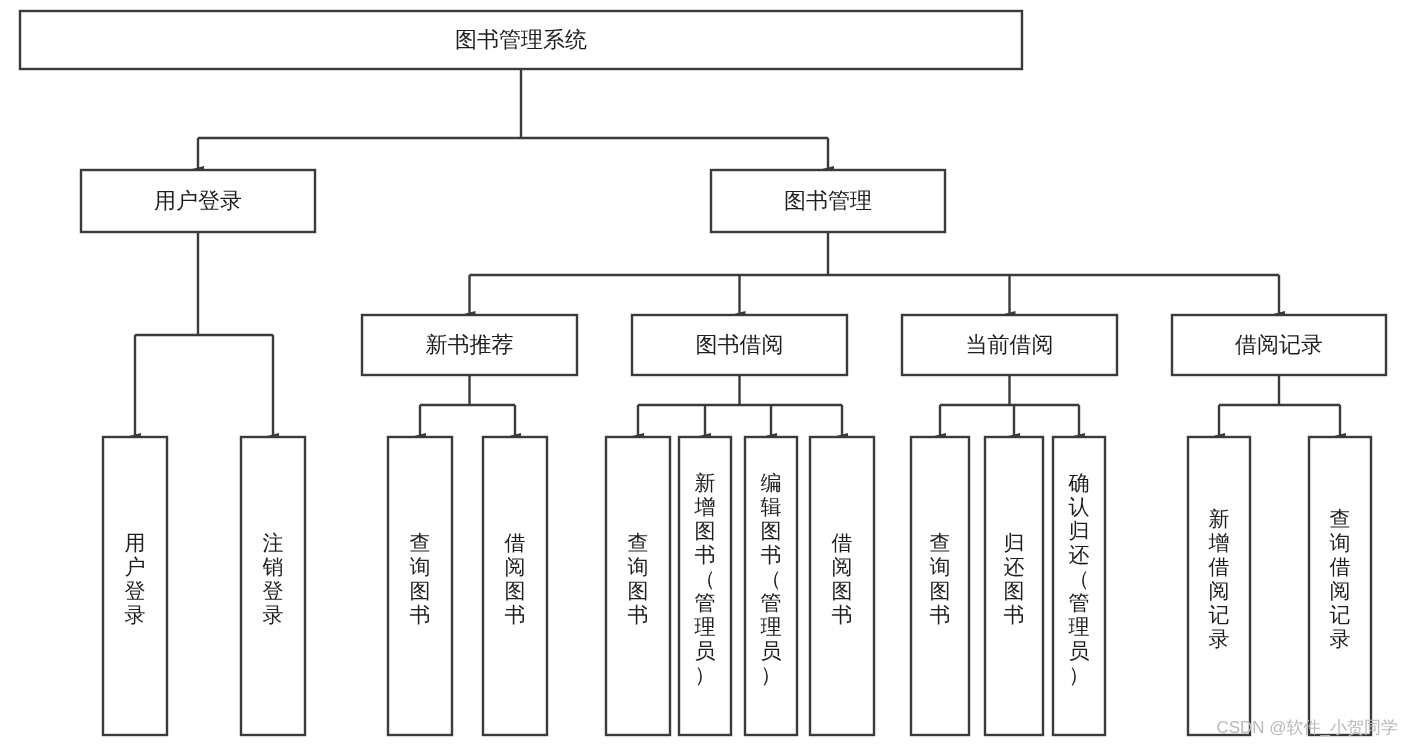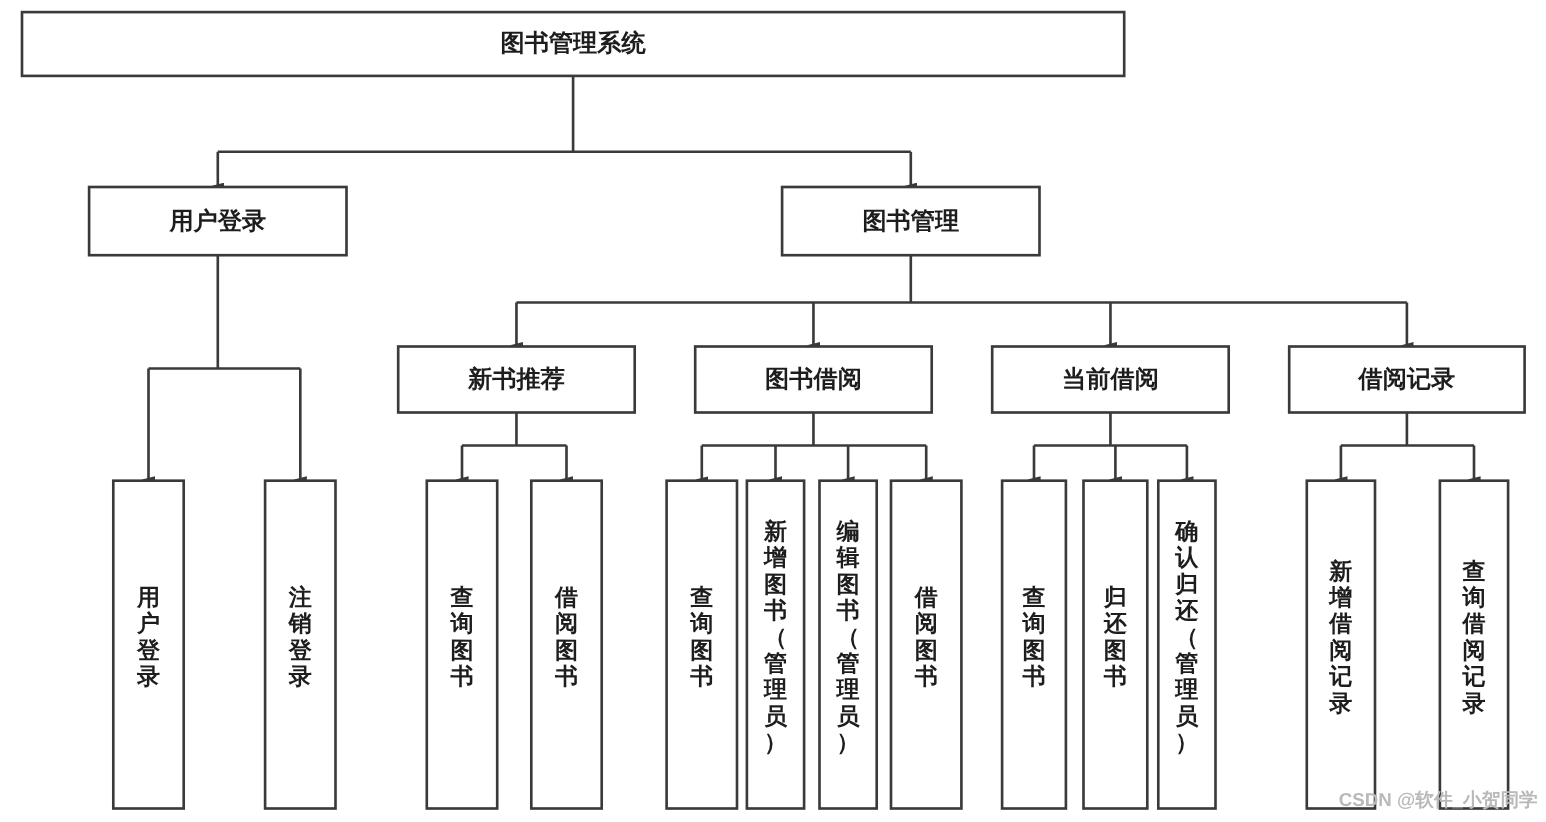--- a/index.html
+++ b/index.html
@@ -14,21 +14,20 @@
     overflow: hidden;
     font-family: "Liberation Sans", "DejaVu Sans", sans-serif;
     position: relative;
   }
   #diagram-root {
     position: absolute;
     left: 0;
     top: 0;
     width: 1405px;
     height: 747px;
-    font-weight: bold;
   }
   svg.flowchart {
     display: block;
     width: 1405px;
     height: 747px;
     background: #ffffff;
   }
   .node-box {
     fill: #ffffff;
     stroke: #3a3a3a;

